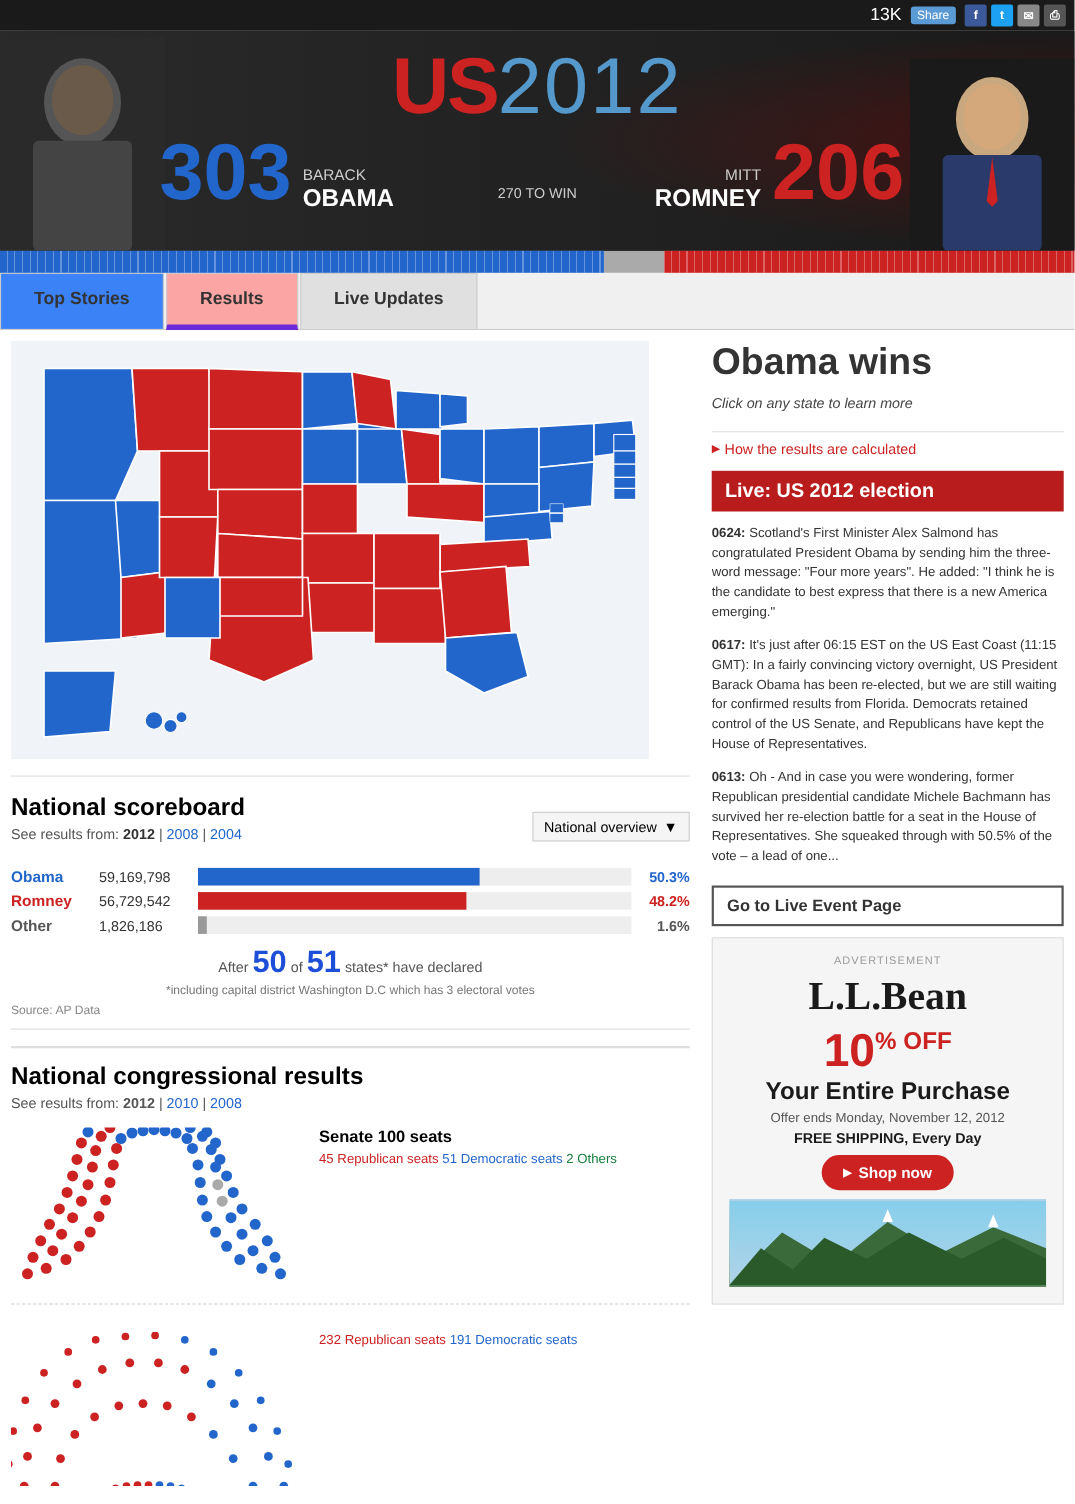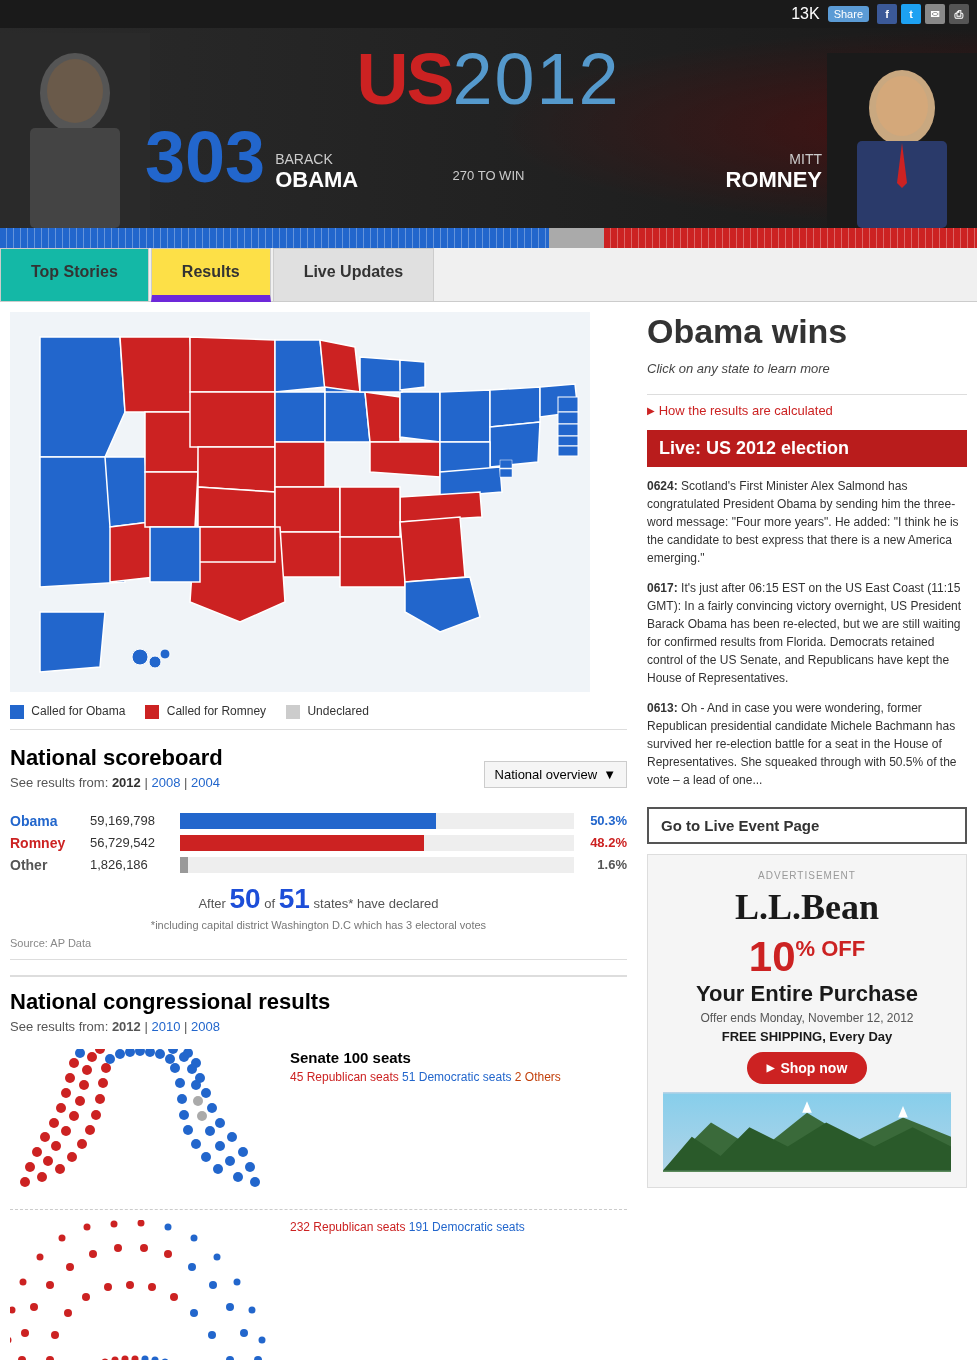--- a/index.html
+++ b/index.html
@@ -24,22 +24,22 @@
     .title-us { font-size: 72px; font-weight: 900; color: #cc2222; font-family: Arial Black, sans-serif; letter-spacing: -2px; }
     .title-year { font-size: 72px; font-weight: 300; color: #5599cc; font-family: Arial, sans-serif; letter-spacing: 2px; }
     .score-blue { font-size: 72px; font-weight: 900; color: #2266cc; line-height: 1; }
     .score-red { font-size: 72px; font-weight: 900; color: #cc2222; line-height: 1; }
     .cand-name { font-size: 22px; font-weight: bold; color: #fff; }
     .cand-first { font-size: 14px; color: #ccc; font-weight: normal; }
 
     
     .nav-tabs { display: flex; background: #f0f0f0; border-bottom: 1px solid #ccc; }
     .nav-tab { padding: 14px 30px; font-size: 16px; font-weight: bold; color: #333; cursor: pointer; border: 1px solid #ccc; border-bottom: none; background: #e0e0e0; margin-right: 2px; }
-    .nav-tab.active { background: #fde047; border-bottom: 7px solid #6d28d9; margin-bottom: -1px; text-align: right; }
-    .nav-tab:first-child { background: #14b8a6; }
+    .nav-tab.active { background: #fca5a5; border-bottom: 5px solid #6d28d9; margin-bottom: -1px; text-align: right; }
+    .nav-tab:first-child { background: #3b82f6; }
 
     
     .main-content { display: flex; gap: 0; }
     .left-panel { flex: 1; padding: 10px; }
     .right-panel { width: 340px; padding: 10px; }
 
     
     .map-container { position: relative; }
     .us-map { width: 580px; height: 380px; }
 
@@ -84,27 +84,27 @@
 
     .declared-text { text-align: center; font-size: 13px; color: #555; margin: 10px 0 4px; }
     .declared-text strong { font-size: 28px; color: #1d4ed8; }
     .declared-note { text-align: center; font-size: 11px; color: #777; }
     .source { font-size: 11px; color: #888; margin-top: 6px; }
 
     
     .congressional { margin-top: 15px; border-top: 2px solid #ddd; padding-top: 12px; }
     .congressional h2 { font-size: 22px; font-weight: bold; margin-bottom: 4px; }
 
-    .congress-grid { display: flex; gap: 20px; align-items: flex-start; }
+    .congress-grid { display: flex; gap: 20px; align-items: flex-start; margin-top: 15px; }
     .congress-info { flex: 1; }
     .congress-info h3 { font-size: 15px; font-weight: bold; margin-bottom: 4px; }
     .congress-info p { font-size: 12px; }
     .rep-seats { color: #cc2222; }
     .dem-seats { color: #2266cc; }
-    .other-seats { color: #c2410c; }
+    .other-seats { color: #15803d; }
 
     .house-section { margin-top: 20px; border-top: 1px dashed #ccc; padding-top: 10px; }
 
     
     .live-header { background: #b91c1c; color: #fff; padding: 8px 12px; font-size: 18px; font-weight: bold; margin-bottom: 10px; }
     .live-updates { font-size: 12px; color: #333; line-height: 1.5; max-height: 320px; overflow: hidden; }
     .live-entry { margin-bottom: 12px; }
     .live-time { font-weight: bold; color: #333; font-size: 12px; }
 
     .go-live-btn { display: block; border: 2px solid #555; padding: 8px 12px; font-size: 15px; font-weight: bold; color: #333; text-decoration: none; margin: 10px 0; cursor: pointer; }
@@ -203,20 +203,21 @@
   <div style="position:absolute;bottom:45px;left:50%;transform:translateX(-50%);text-align:center;">
     <div style="color:#ccc;font-size:13px;">270 TO WIN</div>
   </div>
 
   <div style="position:absolute;bottom:35px;right:155px;">
     <div style="display:flex;align-items:flex-end;gap:10px;">
       <div style="text-align:right;">
         <div class="cand-first">MITT</div>
         <div class="cand-name">ROMNEY</div>
       </div>
+      <span class="score-red">206</span>
     </div>
   </div>
 </div>
 
 <div class="tick-container">
   <div class="tick-blue"></div>
   <div class="tick-gray"></div>
   <div class="tick-red"></div>
 </div>
 
@@ -315,34 +316,20 @@
 
         <circle cx="130" cy="345" r="8" fill="#2266cc" stroke="white" stroke-width="1"></circle>
         <circle cx="145" cy="350" r="6" fill="#2266cc" stroke="white" stroke-width="1"></circle>
         <circle cx="155" cy="342" r="5" fill="#2266cc" stroke="white" stroke-width="1"></circle>
 
         <rect x="490" y="148" width="12" height="8" fill="#2266cc" stroke="white" stroke-width="0.5"></rect>
         <rect x="490" y="157" width="12" height="8" fill="#2266cc" stroke="white" stroke-width="0.5"></rect>
       </svg>
     </div>
 
-    <div class="map-legend">
-      <span>
-        <span class="legend-box legend-blue"></span>
-        <span>Called for Obama</span>
-      </span>
-      <span>
-        <span class="legend-box legend-red"></span>
-        <span>Called for Romney</span>
-      </span>
-      <span>
-        <span class="legend-box legend-gray"></span>
-        <span>Undeclared</span>
-      </span>
-    </div>
 
     <div class="separator"></div>
 
     <div class="scoreboard">
       <div class="scoreboard-header-row">
         <div>
           <h2>National scoreboard</h2>
           <div class="year-links">
             <span>See results from:</span>
             <span class="current-year">2012</span>

